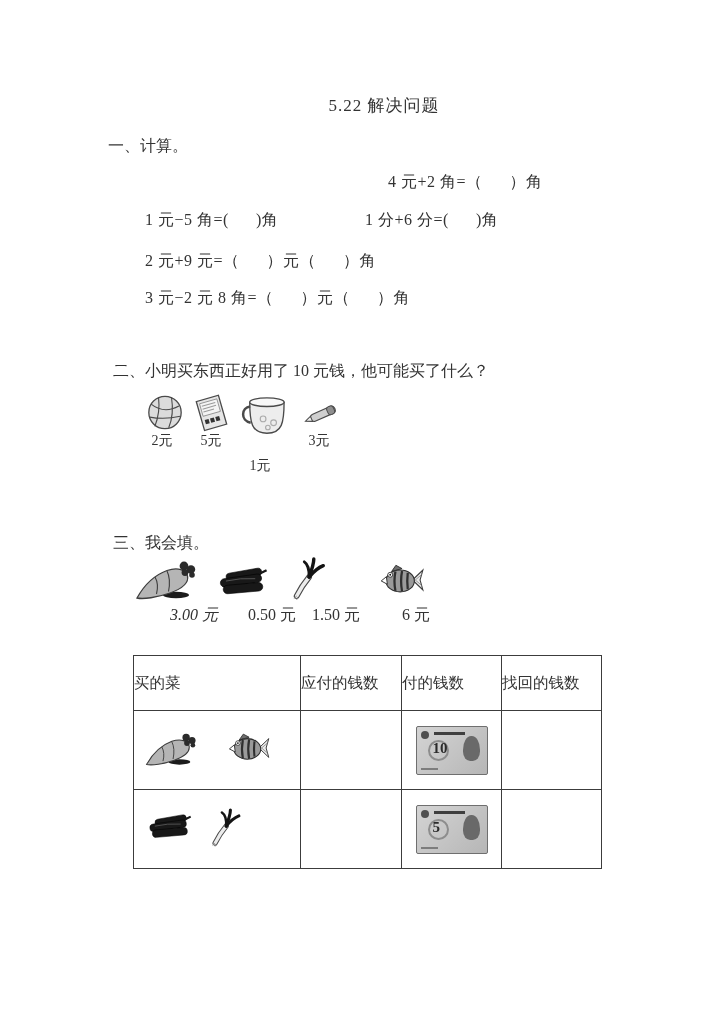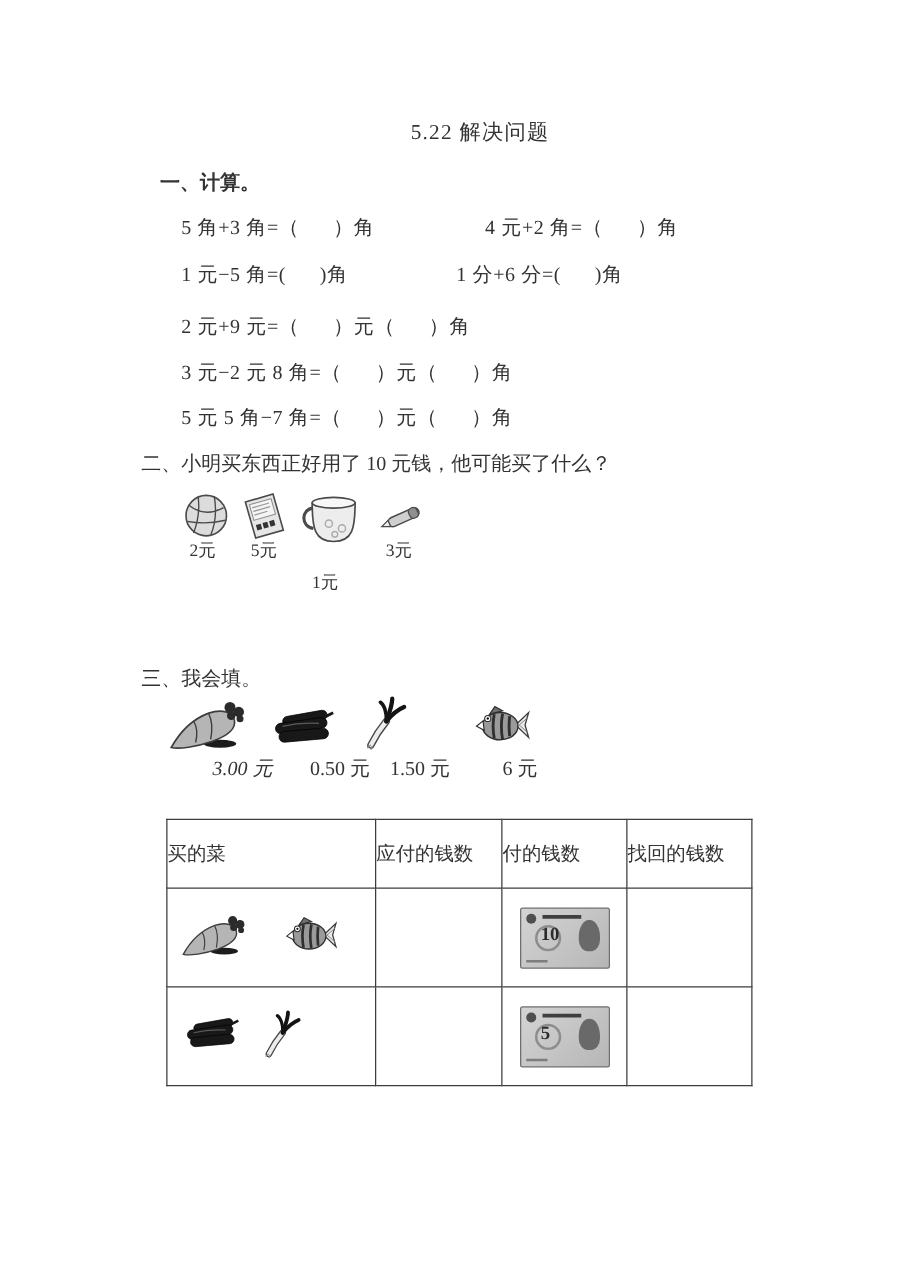--- a/index.html
+++ b/index.html
@@ -28,28 +28,26 @@
                  border-radius:48% 48% 42% 42% / 55% 55% 38% 38%;}
   .note-serial{position:absolute;left:4px;bottom:4px;width:17px;height:2px;background:#7d7d7d;}
 </style>
 </head>
 <body>
 
 <div class="page">
 
   <h1 class="title">5.22 解决问题</h1>
 
-  <div class="h-sec" style="left:128px;top:136px;font-weight:bold;">一、计算。</div>
-  <span class="eq" style="left:145px;top:172px;">5 角+3 角=（      ）角</span>
+  <div class="h-sec" style="left:108px;top:136px;">一、计算。</div>
   <span class="eq" style="left:388px;top:172px;">4 元+2 角=（      ）角</span>
   <span class="eq" style="left:145px;top:210px;">1 元−5 角=(      )角</span>
   <span class="eq" style="left:365px;top:210px;">1 分+6 分=(      )角</span>
   <span class="eq" style="left:145px;top:251px;">2 元+9 元=（      ）元（      ）角</span>
   <span class="eq" style="left:145px;top:288px;">3 元−2 元 8 角=（      ）元（      ）角</span>
-  <span class="eq" style="left:145px;top:324px;">5 元 5 角−7 角=（      ）元（      ）角</span>
 
   <div class="h-sec" style="left:113px;top:361px;">二、小明买东西正好用了 10 元钱，他可能买了什么？</div>
 
   <span class="item-svg" style="left:146px;top:394px;">
     <svg width="38" height="37" viewBox="0 0 40 40">
       <circle cx="20" cy="20" r="17.5" fill="#dcdcdc" stroke="#4a4a4a" stroke-width="1.4"></circle>
       <path d="M5 11 Q19 22 35 13" fill="none" stroke="#4a4a4a" stroke-width="1.2"></path>
       <path d="M13 3.5 Q15 20 9 35" fill="none" stroke="#4a4a4a" stroke-width="1.2"></path>
       <path d="M27 3.5 Q30 22 24 36.5" fill="none" stroke="#4a4a4a" stroke-width="1.2"></path>
       <path d="M3.5 25 Q20 28 36.5 24" fill="none" stroke="#4a4a4a" stroke-width="1.2"></path>

